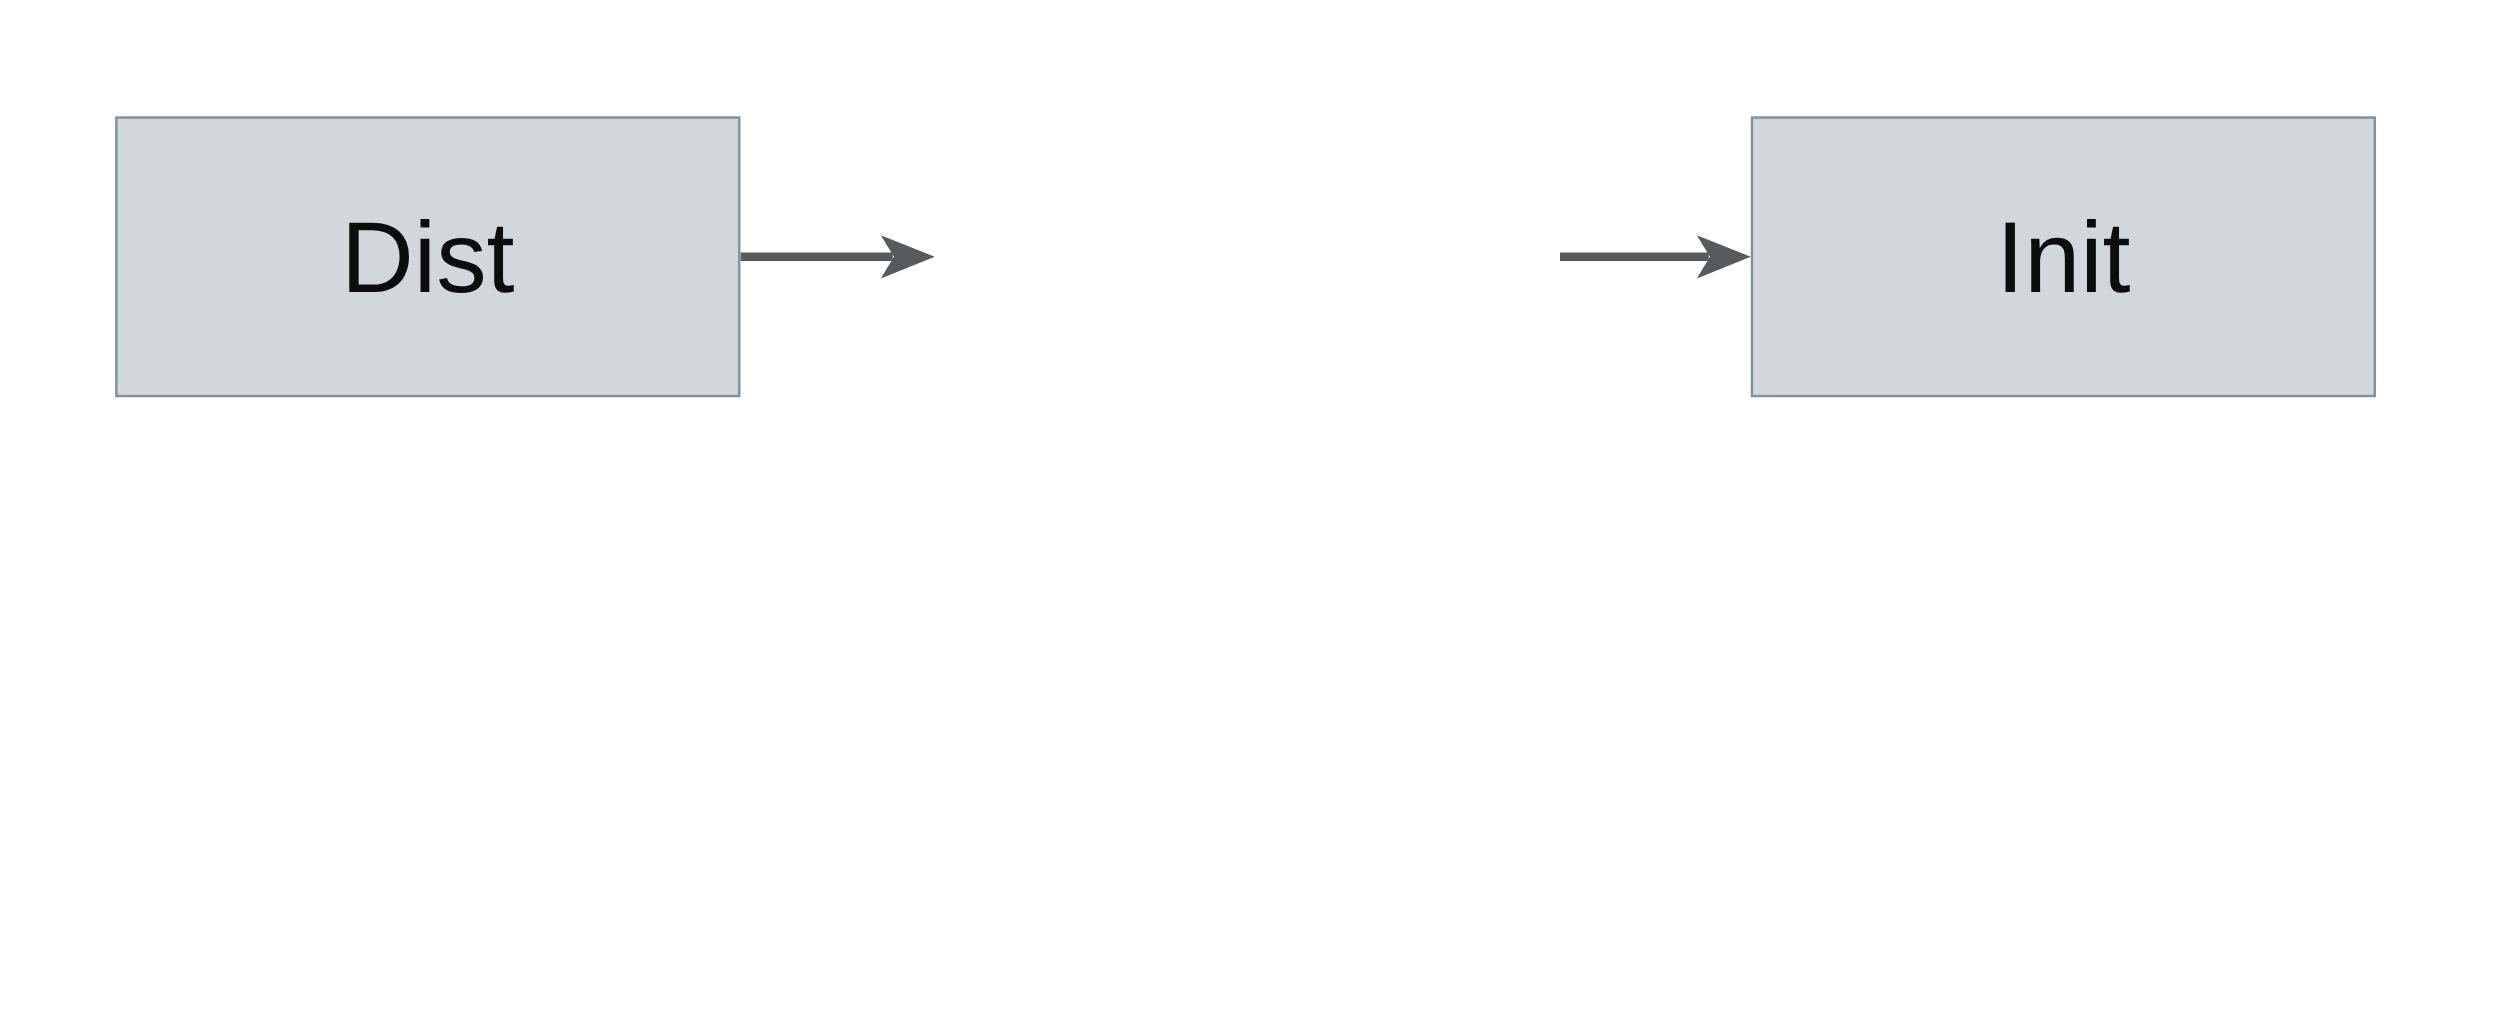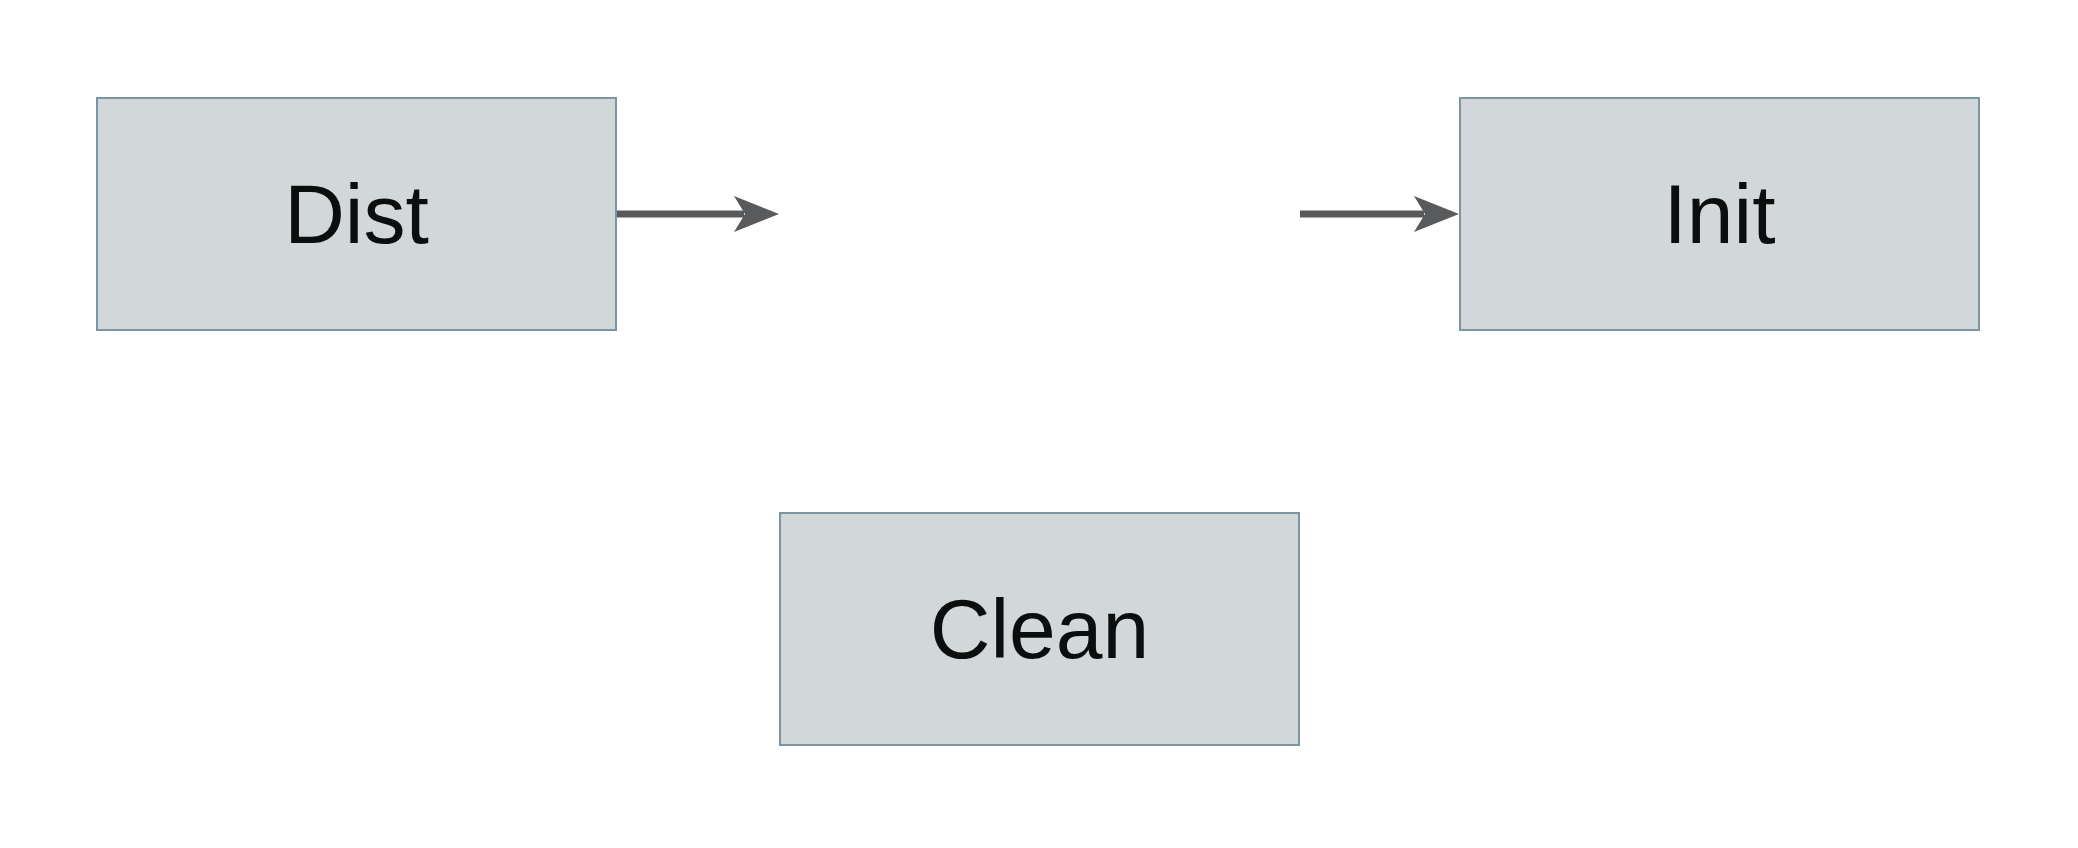--- a/index.html
+++ b/index.html
@@ -64,17 +64,14 @@
 
   <svg class="arrow arrow-2" width="159" height="40" viewBox="0 0 159 40">
     <line x1="0" y1="20" x2="124" y2="20"></line>
     <polygon points="159,20 114,2 125,20 114,38"></polygon>
   </svg>
 
   <div class="node node-init">
     <span class="node-label">Init</span>
   </div>
 
-  <div class="node node-clean">
-    <span class="node-label">Clean</span>
-  </div>
 
 </div>
 
 </body></html>

